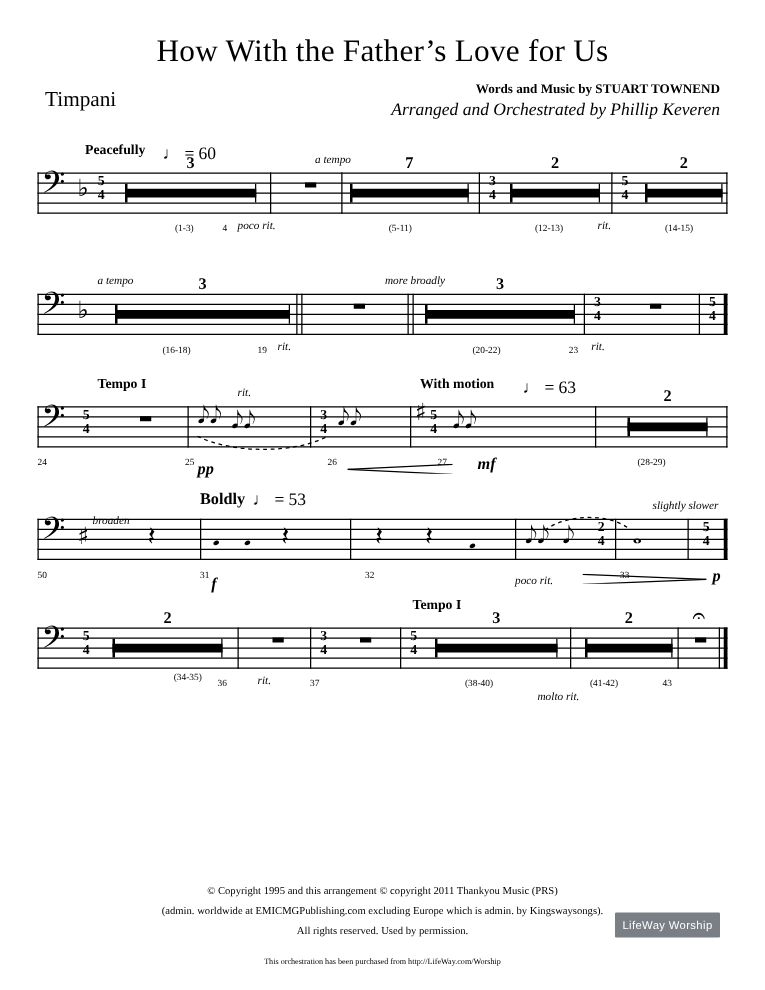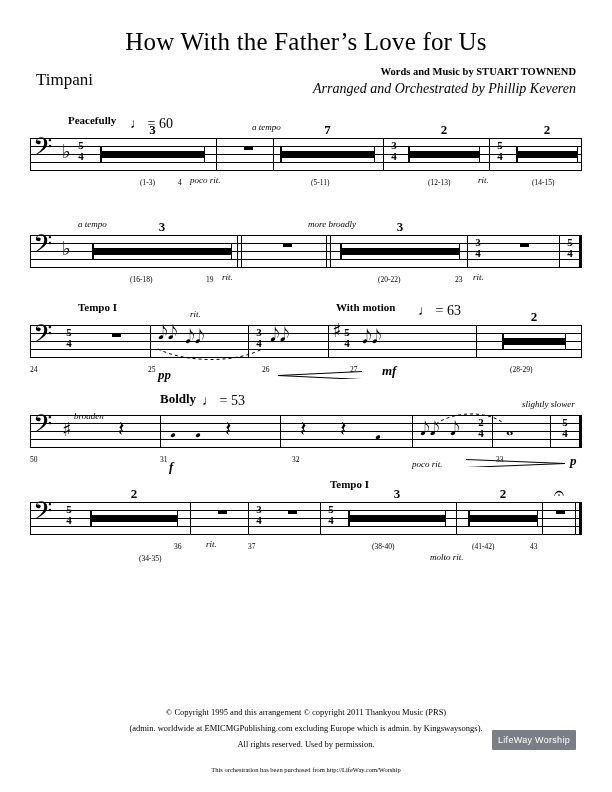--- a/index.html
+++ b/index.html
@@ -482,21 +482,21 @@
     </div>
     <div class="barline" style="left:0px;"></div>
     <div class="clef" style="left:3px; top:-3px;">𝄢</div>
     <div class="timesig" style="left:32px; top:2px; width:14px;">
         <span>5</span>
         <span>4</span>
       </div>
 
     <div class="mmr" style="left:60px; width:88px;"></div>
     <div class="mmr-num" style="left:60px; width:88px;">2</div>
-    <div class="meas-num" style="left:80px; top:52px;padding-left:29px;">(34-35)</div>
+    <div class="meas-num" style="left:80px; top:35px;padding-left:29px;">(34-35)</div>
     <div class="barline" style="left:160px;"></div>
 
     <div class="wrest" style="left:188px;"></div>
     <div class="meas-num" style="left:144px; top:40px;">36</div>
     <div class="expr-text" style="left:176px; top:37px;">rit.</div>
     <div class="barline" style="left:218px;"></div>
 
     <div class="timesig" style="left:222px; top:2px; width:14px;">
         <span>3</span>
         <span>4</span>

